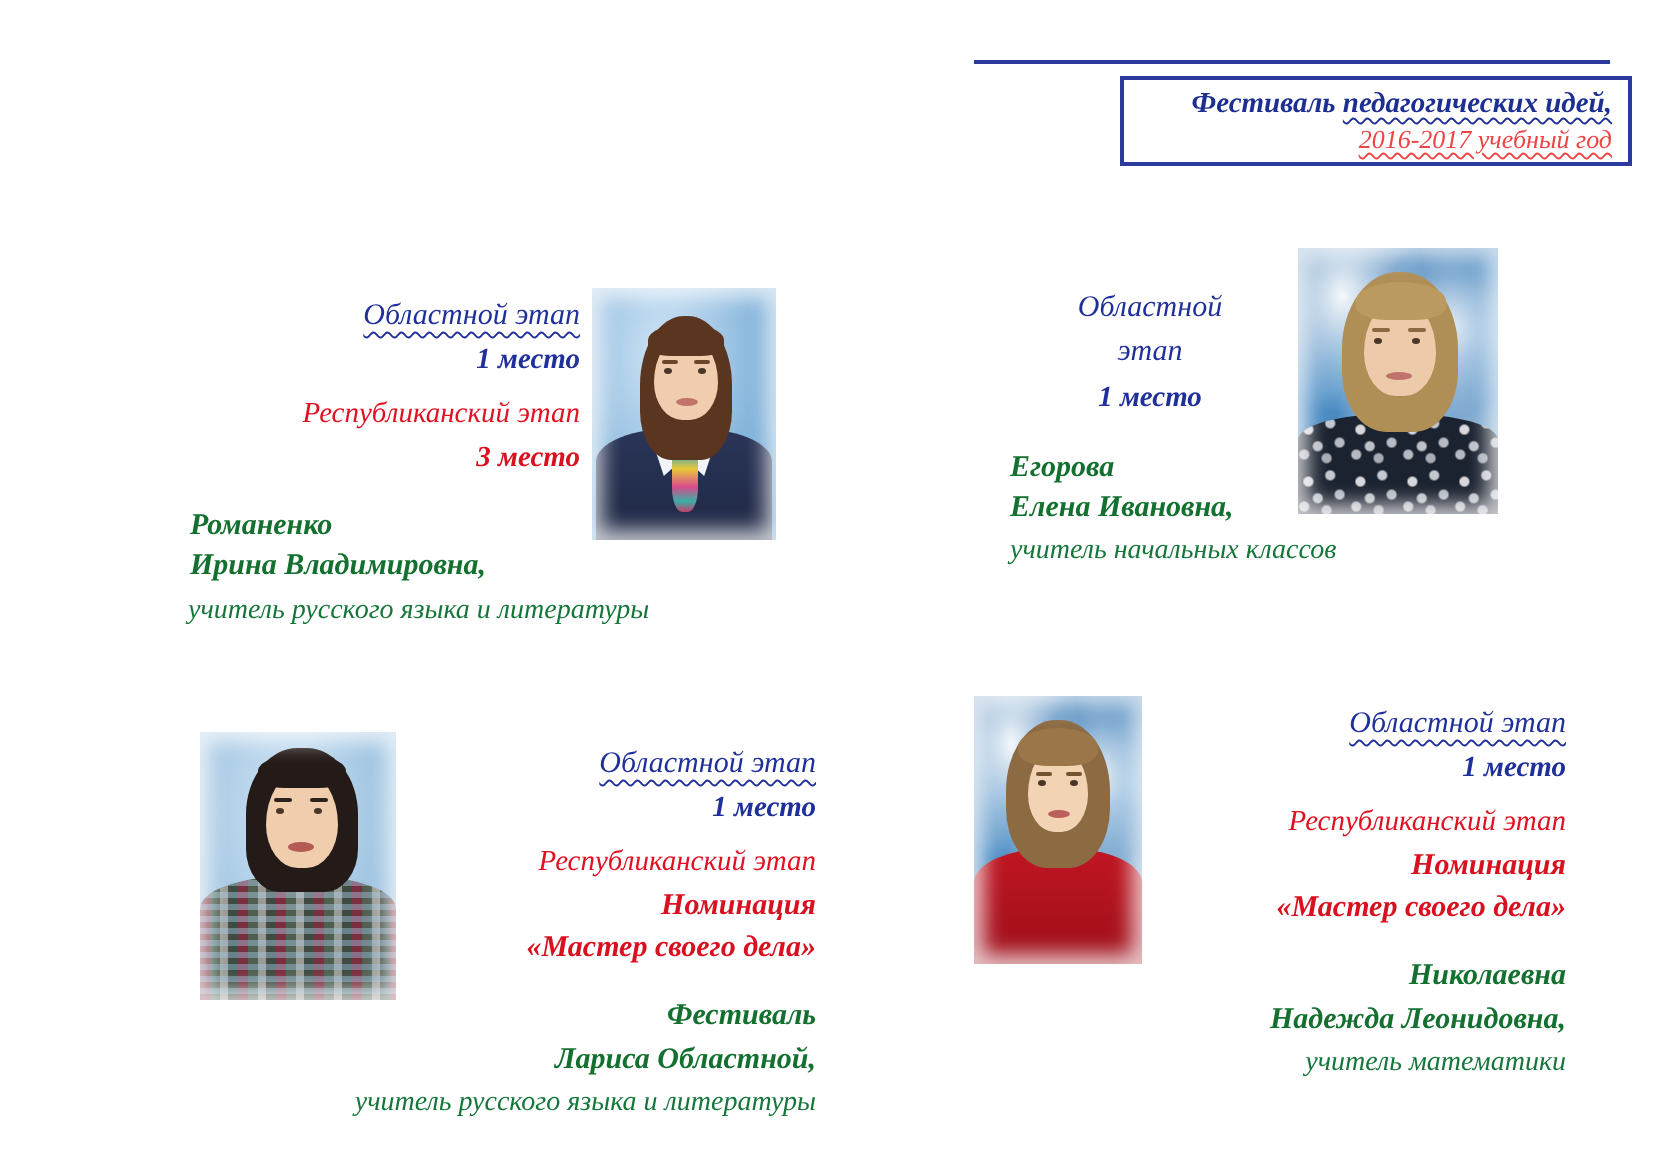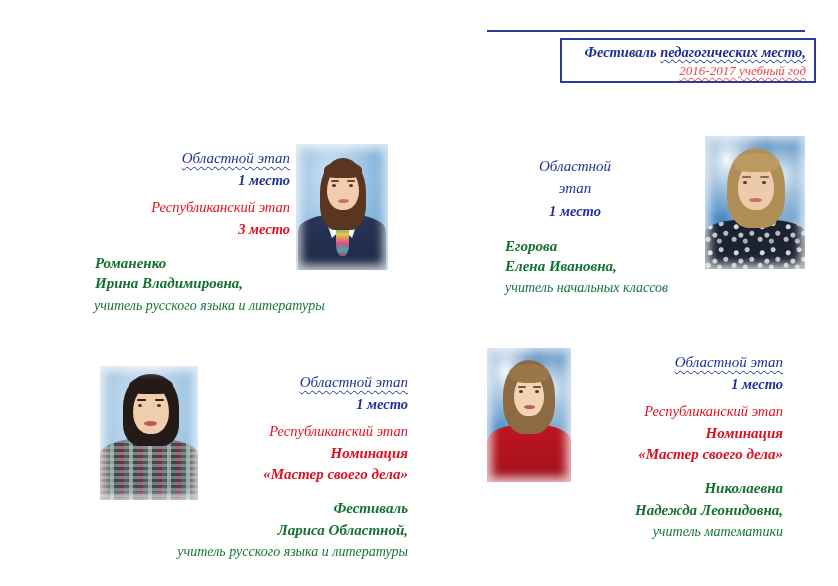--- a/index.html
+++ b/index.html
@@ -162,21 +162,21 @@
     background: linear-gradient(180deg, #2f9fd0 0%, #e8c93a 28%, #d94a8c 58%, #3bb0a8 82%, #c43a6a 100%);
     border-radius: 2px 2px 40% 40%;
   }
 </style>
 </head>
 <body>
 
 <div class="header-rule"></div>
 
 <div class="header-box">
-  <div class="header-line1"><span>Фестиваль </span><span class="wavy">педагогических  место,</span></div>
+  <div class="header-line1"><span>Фестиваль </span><span class="wavy">педагогических  идей,</span></div>
   <div style="text-align:right;">
     <span class="header-line2">2016-2017  учебный год</span>
   </div>
 </div>
 
 <div class="entry" style="left:95px; top:144px; width:300px;">
   <div class="txtcol" style="width:195px; text-align:right; padding-top:4px;">
     <div class="line l-blue wavy-u" style="font-size:15px;">Областной  этап</div>
     <div class="line l-blue-b" style="font-size:14.5px; margin-top:3px;">1 место</div>
     <div class="line l-red" style="font-size:14.5px; margin-top:7px;">Республиканский этап</div>
@@ -205,21 +205,21 @@
     <div class="hair" style="left:28px; top:18px; width:38px; height:16px; border-radius:50% 50% 30% 30%; background:#5a3520;"></div>
     <div class="brow" style="left:35px; top:36px; width:8px; background:#6b462c;"></div>
     <div class="brow" style="left:51px; top:36px; width:8px; background:#6b462c;"></div>
     <div class="eye" style="left:36px; top:40px;"></div>
     <div class="eye" style="left:53px; top:40px;"></div>
     <div class="mouth" style="left:42px; top:55px; width:11px; height:4px; background:#c2736a;"></div>
     <div class="vign"></div>
   </div>
 </div>
 
-<div class="entry" style="left:505px; top:148px; width:300px;justify-content:space-between;">
+<div class="entry" style="left:505px; top:136px; width:300px;">
   <div class="txtcol" style="width:140px; text-align:center; padding-top:8px;">
     <div class="line l-blue" style="font-size:15px;">Областной</div>
     <div class="line l-blue" style="font-size:15px; margin-top:2px;">этап</div>
     <div class="line l-blue-b" style="font-size:14.5px; margin-top:4px;">1 место</div>
     <div class="gap-md"></div>
     <div class="line l-green-b" style="font-size:15px; text-align:left;">Егорова</div>
     <div class="line l-green-b" style="font-size:15px; text-align:left;">Елена Ивановна,</div>
     <div class="line l-green" style="font-size:14px; text-align:left; margin-top:3px;">учитель начальных классов</div>
   </div>
 

